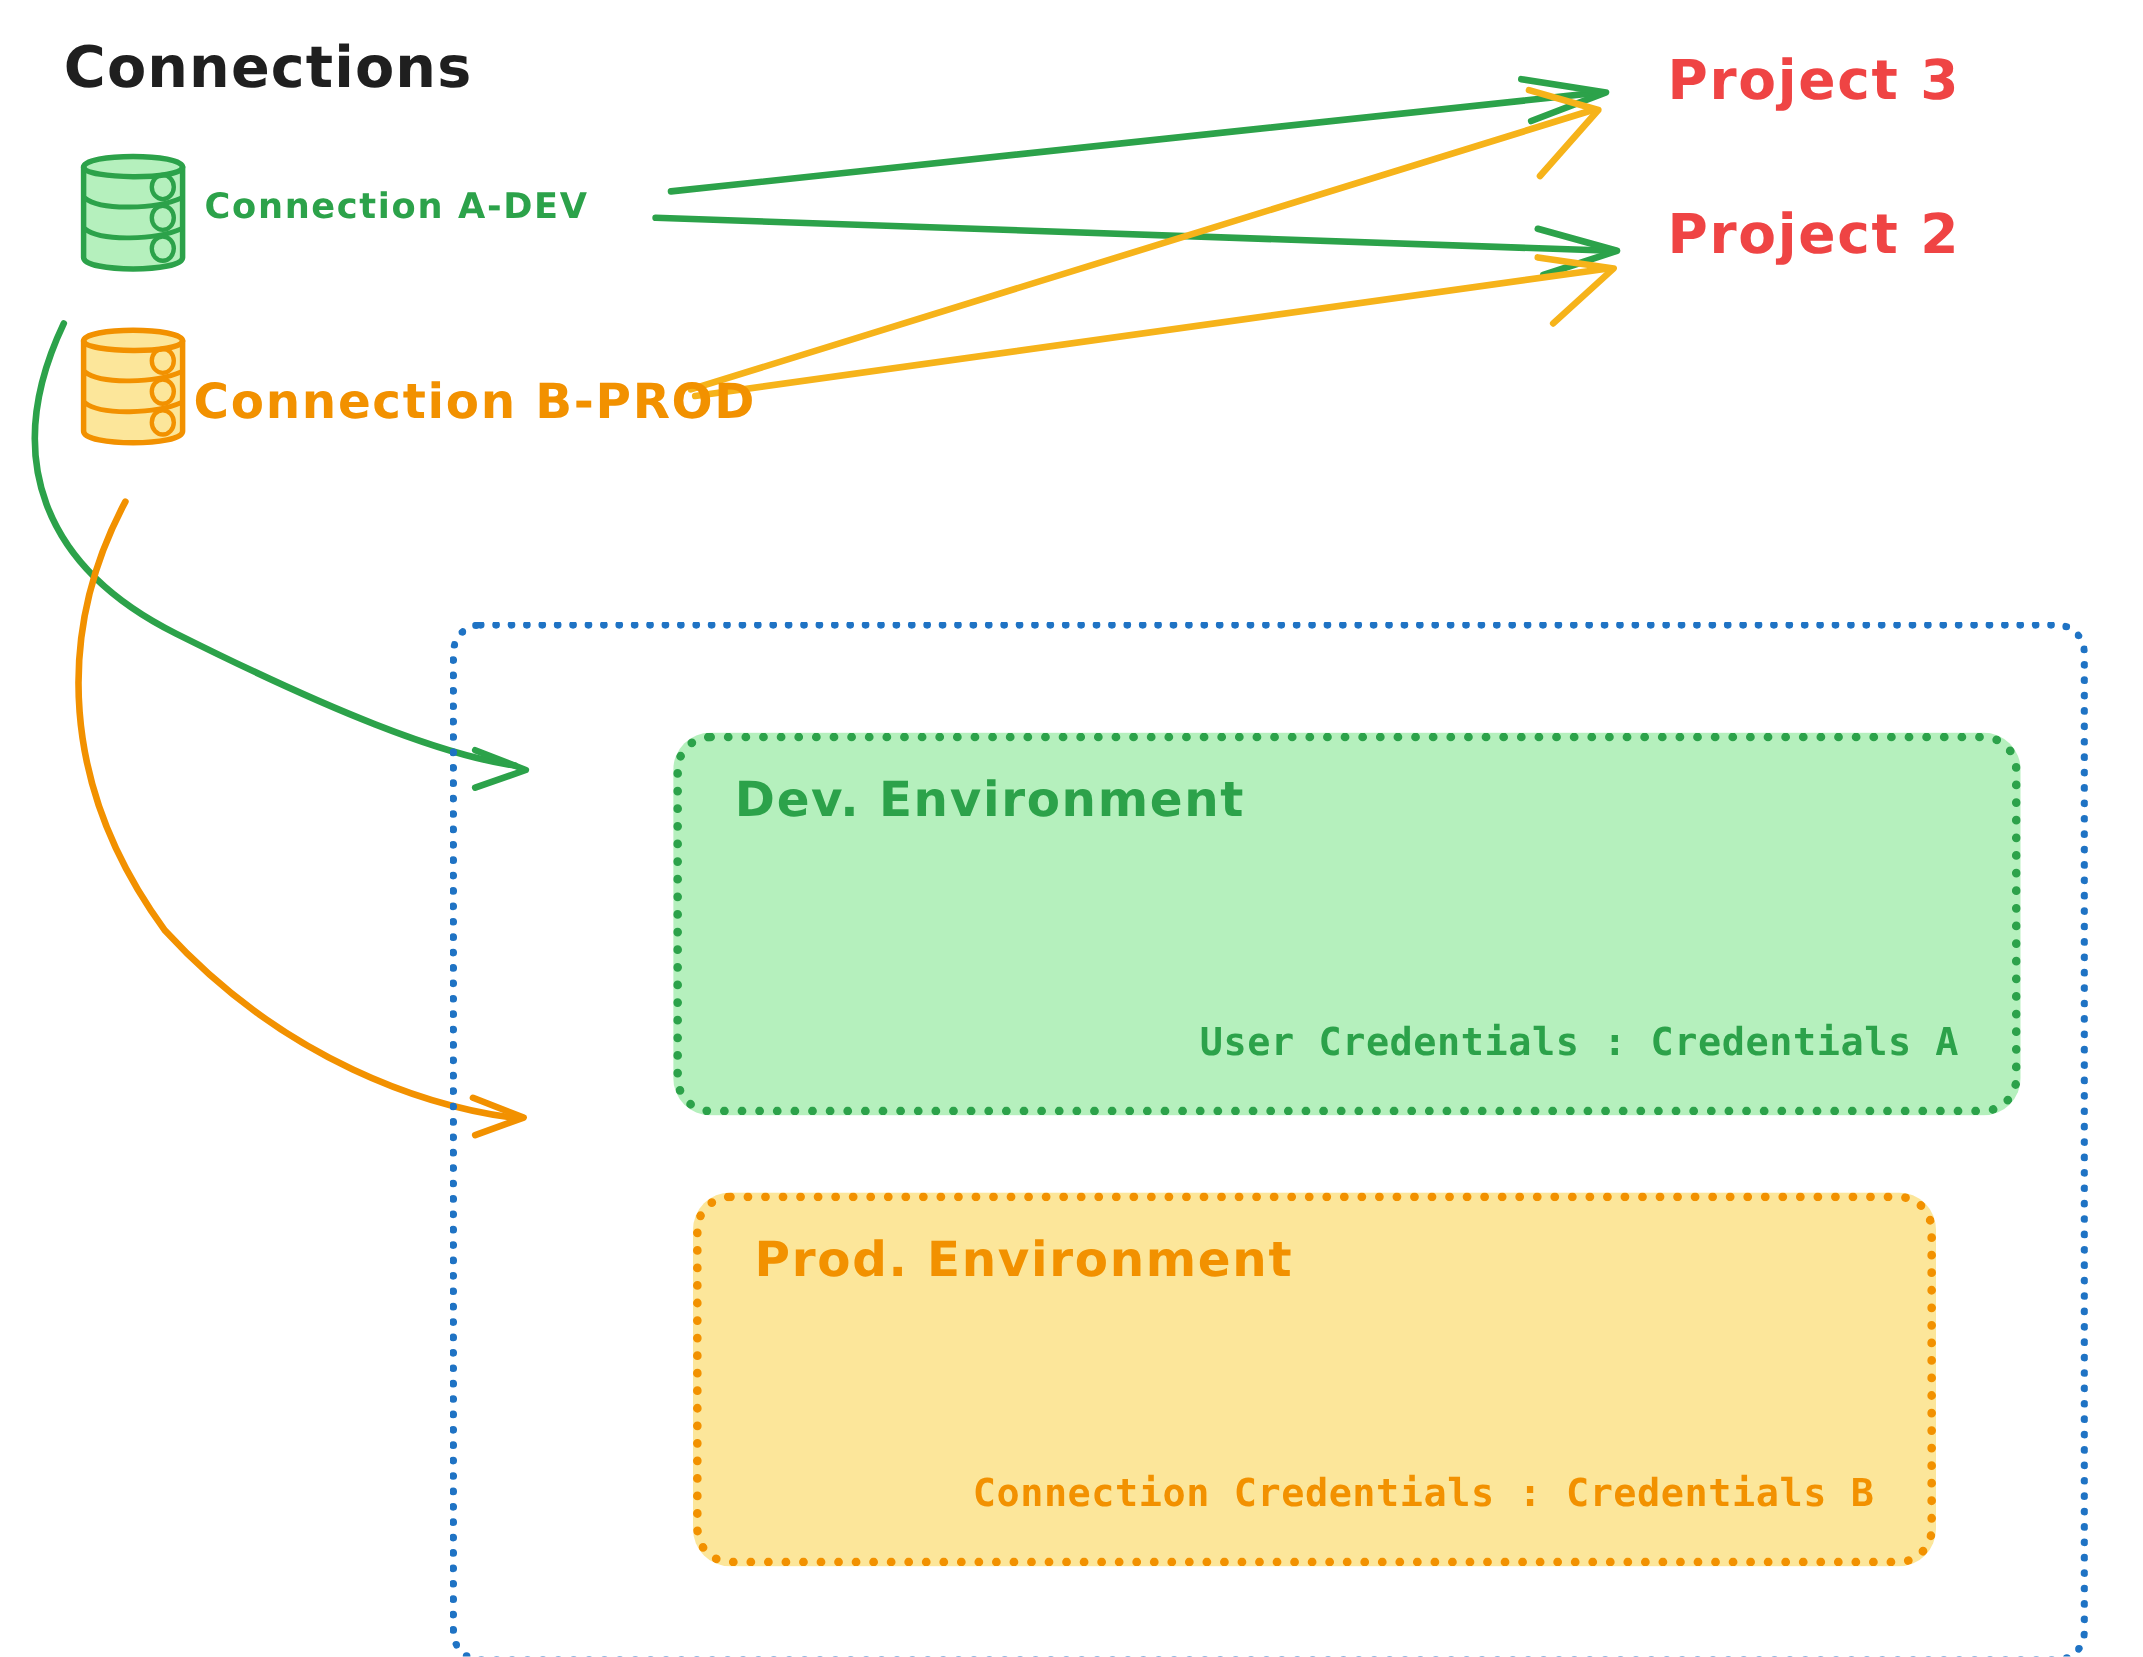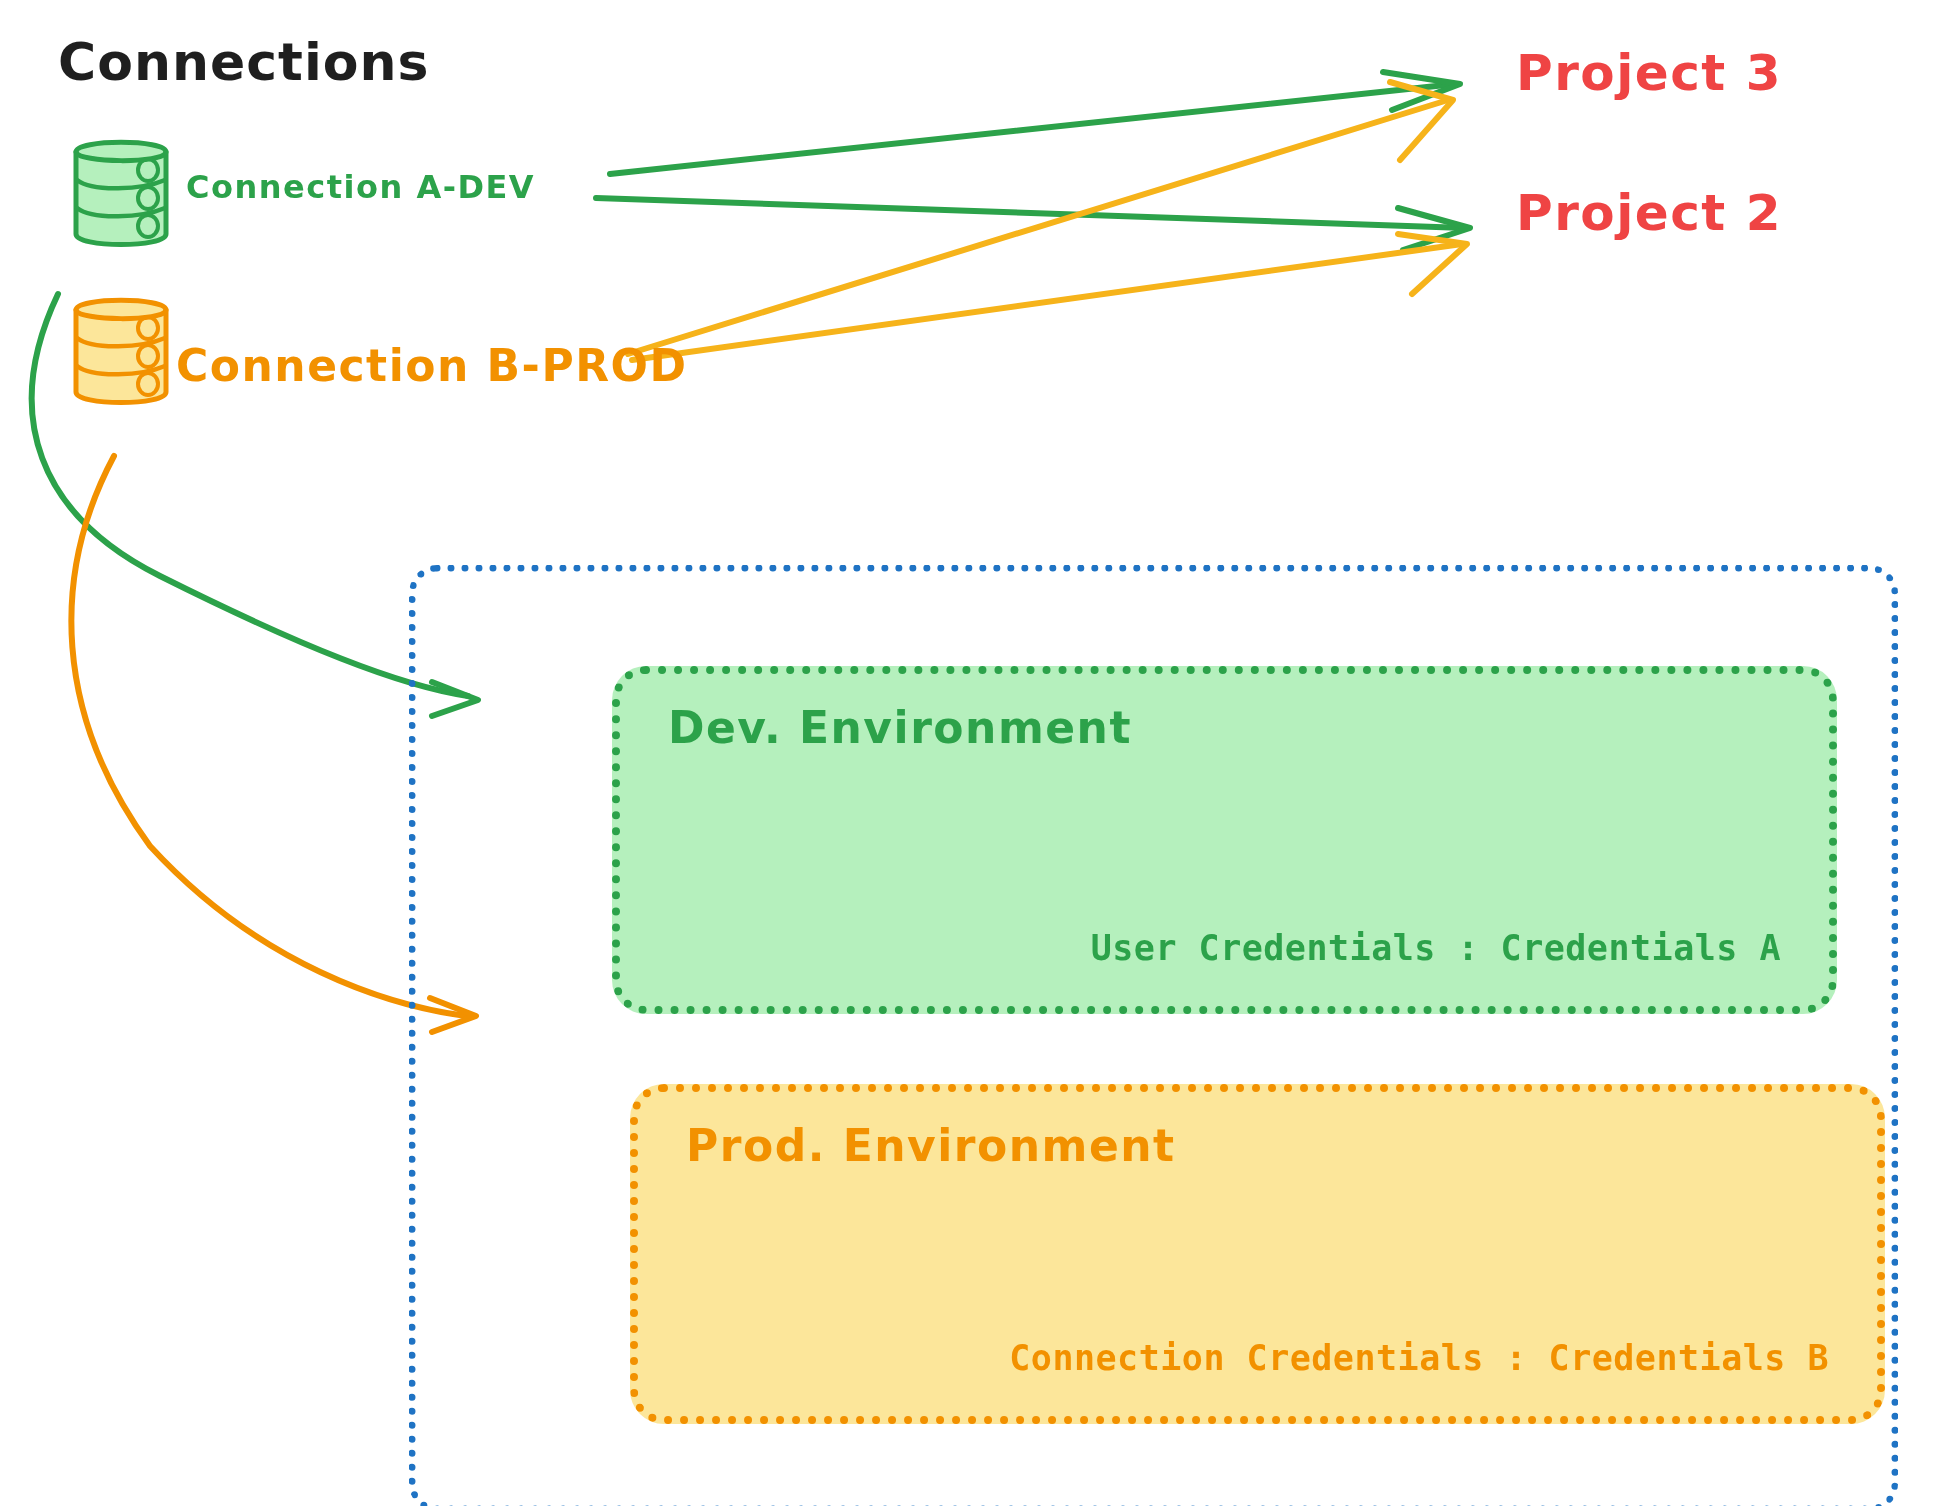--- a/index.html
+++ b/index.html
@@ -107,21 +107,21 @@
     width: 1225px;
     height: 348px;
     background: #b5f0bd;
     border: 8px dotted #2ca24a;
     text-decoration: underline;
   }
 
   #env-prod {
     left: 630px;
     top: 1068px;
-    width: 1255px;
+    width: 1130px;
     height: 340px;
     background: #fce69a;
     border: 8px dotted #f29100;
   }
 
   .env-title {
     position: absolute;
     left: 48px;
     top: 28px;
     font-size: 44px;

